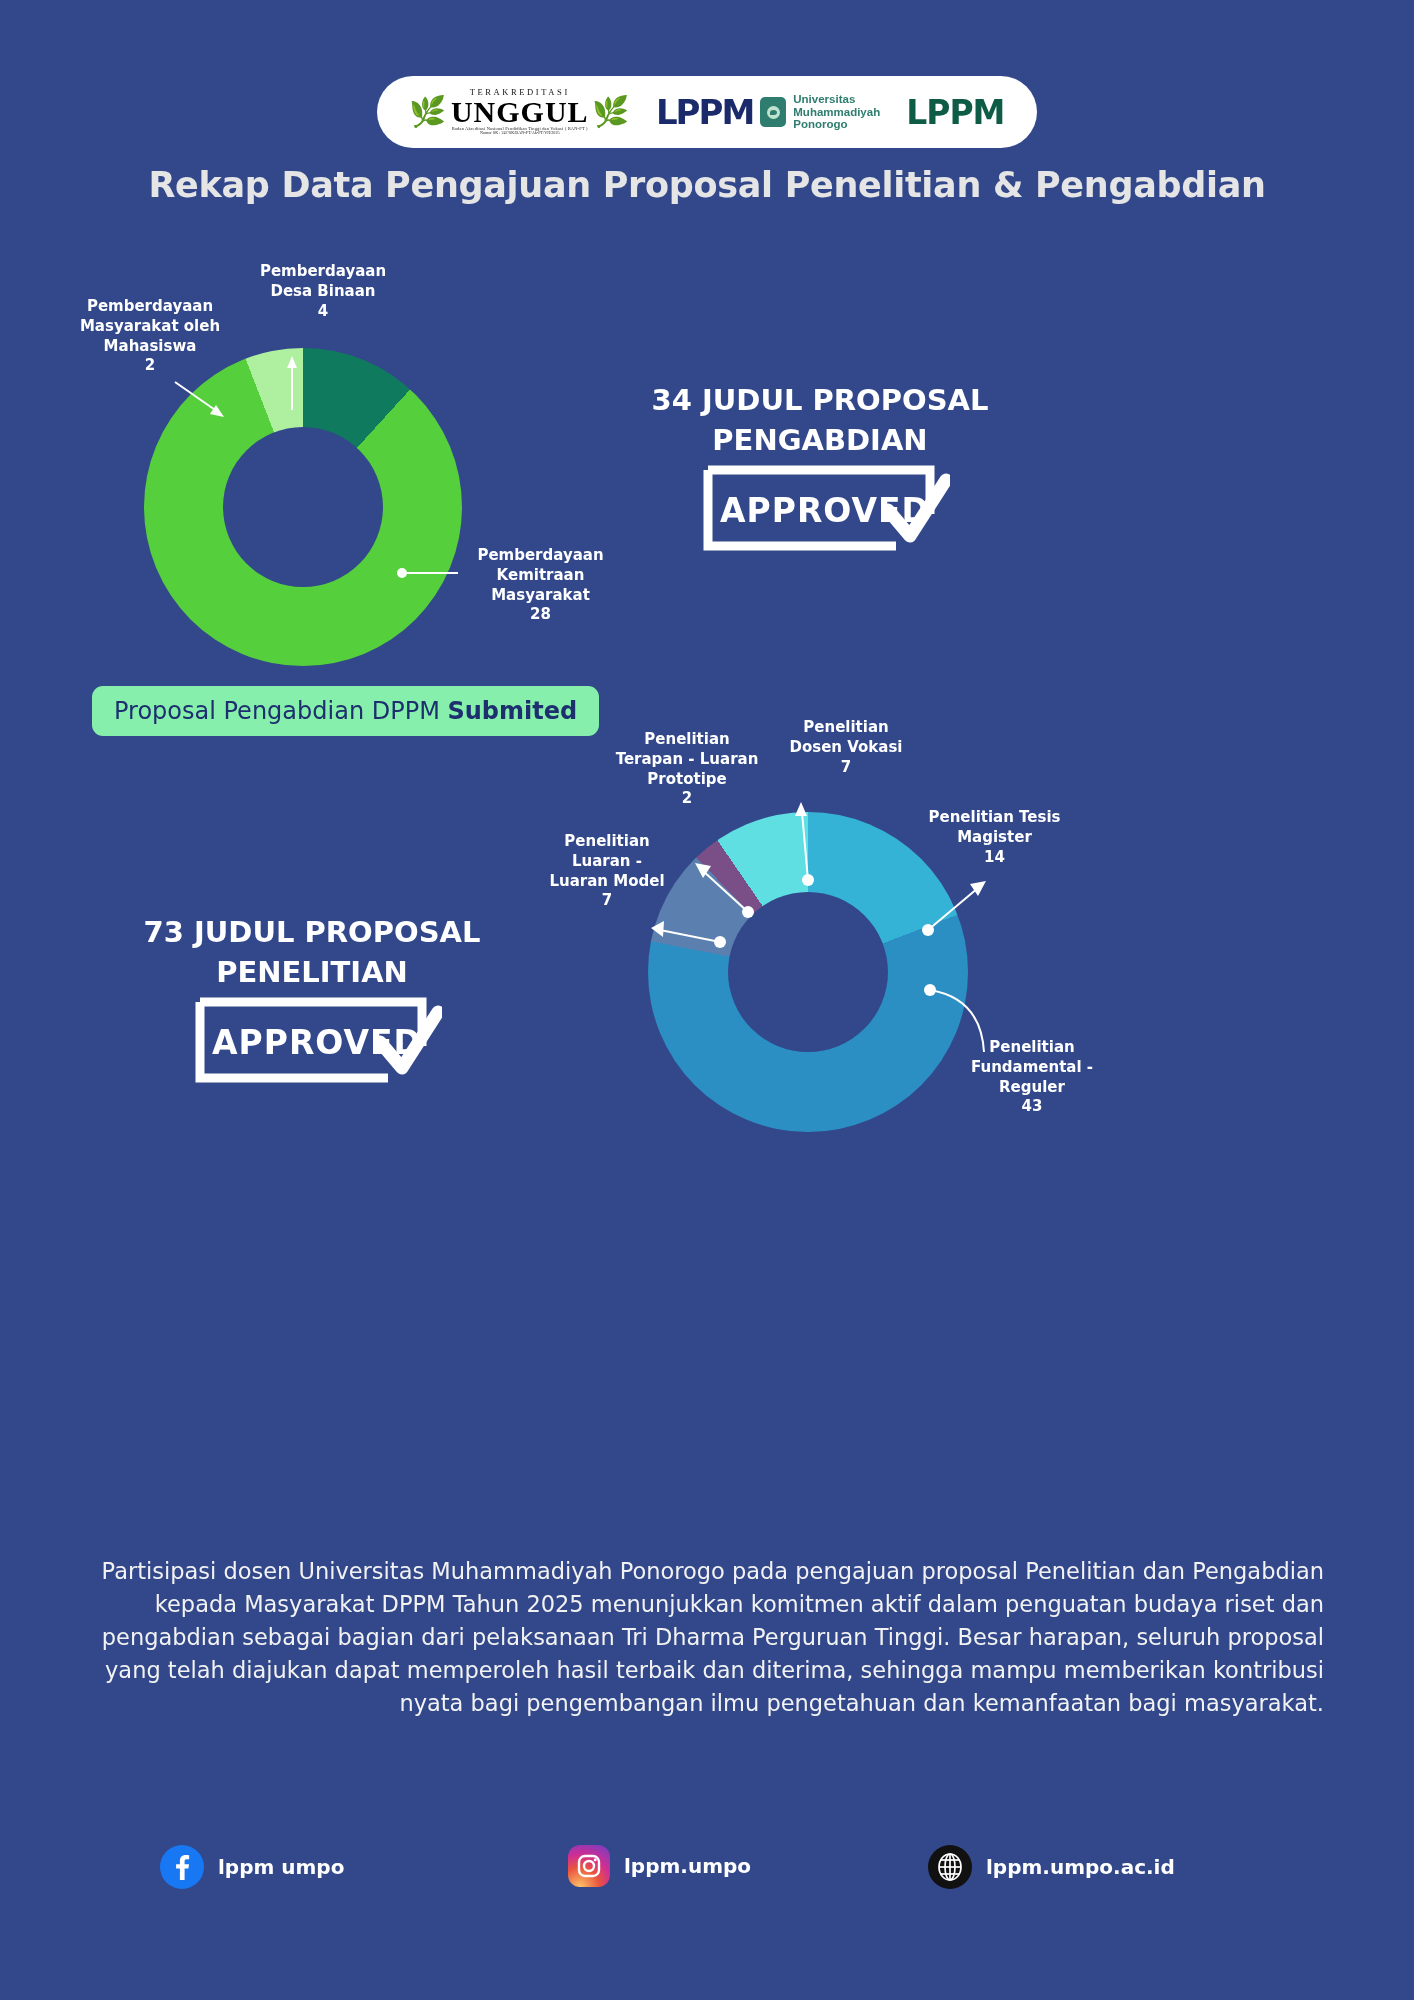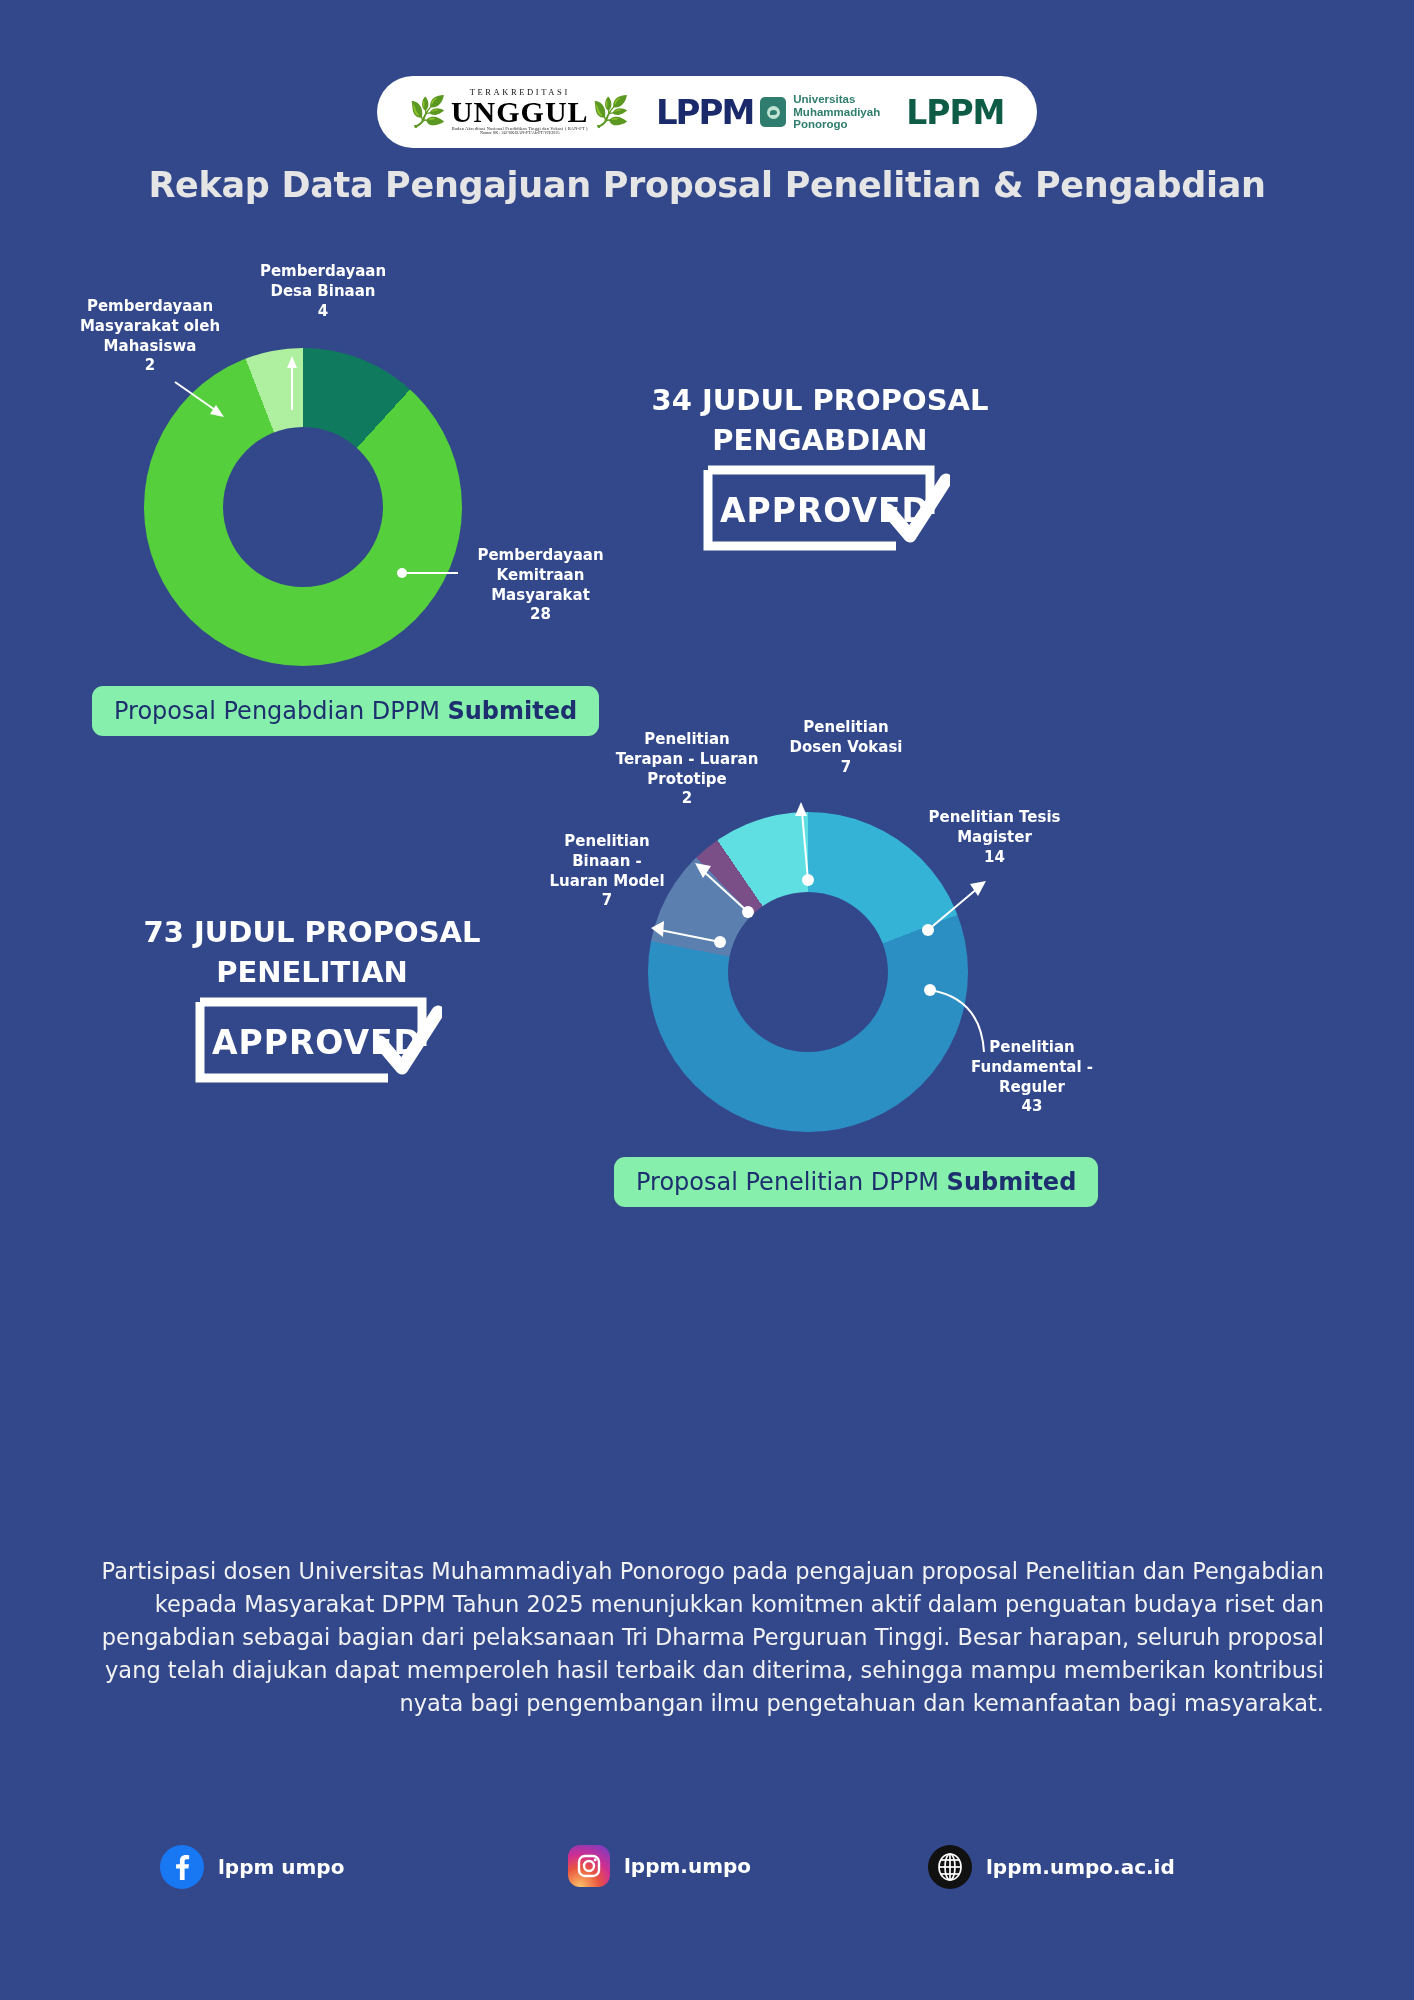--- a/index.html
+++ b/index.html
@@ -221,41 +221,38 @@
 
   <div class="lbl" style="left:592px;top:730px;width:190px;">
     <span>Penelitian</span><br>
     <span>Terapan - Luaran</span><br>
     <span>Prototipe</span>
     <span class="num">2</span>
   </div>
 
   <div class="lbl" style="left:528px;top:832px;width:158px;">
     <span>Penelitian</span><br>
-    <span>Binaan -</span><br>
+    <span>Luaran -</span><br>
     <span>Luaran Model</span>
     <span class="num">7</span>
   </div>
 
   <div class="lbl" style="left:902px;top:808px;width:185px;">
     <span>Penelitian Tesis</span><br>
     <span>Magister</span>
     <span class="num">14</span>
   </div>
 
   <div class="lbl" style="left:948px;top:1038px;width:168px;">
     <span>Penelitian</span><br>
     <span>Fundamental -</span><br>
     <span>Reguler</span>
     <span class="num">43</span>
   </div>
 
-  <div class="pill" style="left:614px;top:1157px;">
-    <span>Proposal Penelitian DPPM </span><b>Submited</b>
-  </div>
 
   <div class="approved-head" style="left:112px;top:912px;width:400px;">
     <span>73 JUDUL PROPOSAL</span><br>
     <span>PENELITIAN</span>
   </div>
 
   <div class="stamp" style="left:192px;top:994px;width:250px;height:92px;">
     <svg width="250" height="92" viewBox="0 0 250 92">
       <path d="M8 8 L8 84 L196 84" fill="none" stroke="#fff" stroke-width="9"></path>
       <path d="M8 8 L230 8 L230 52" fill="none" stroke="#fff" stroke-width="9"></path>

